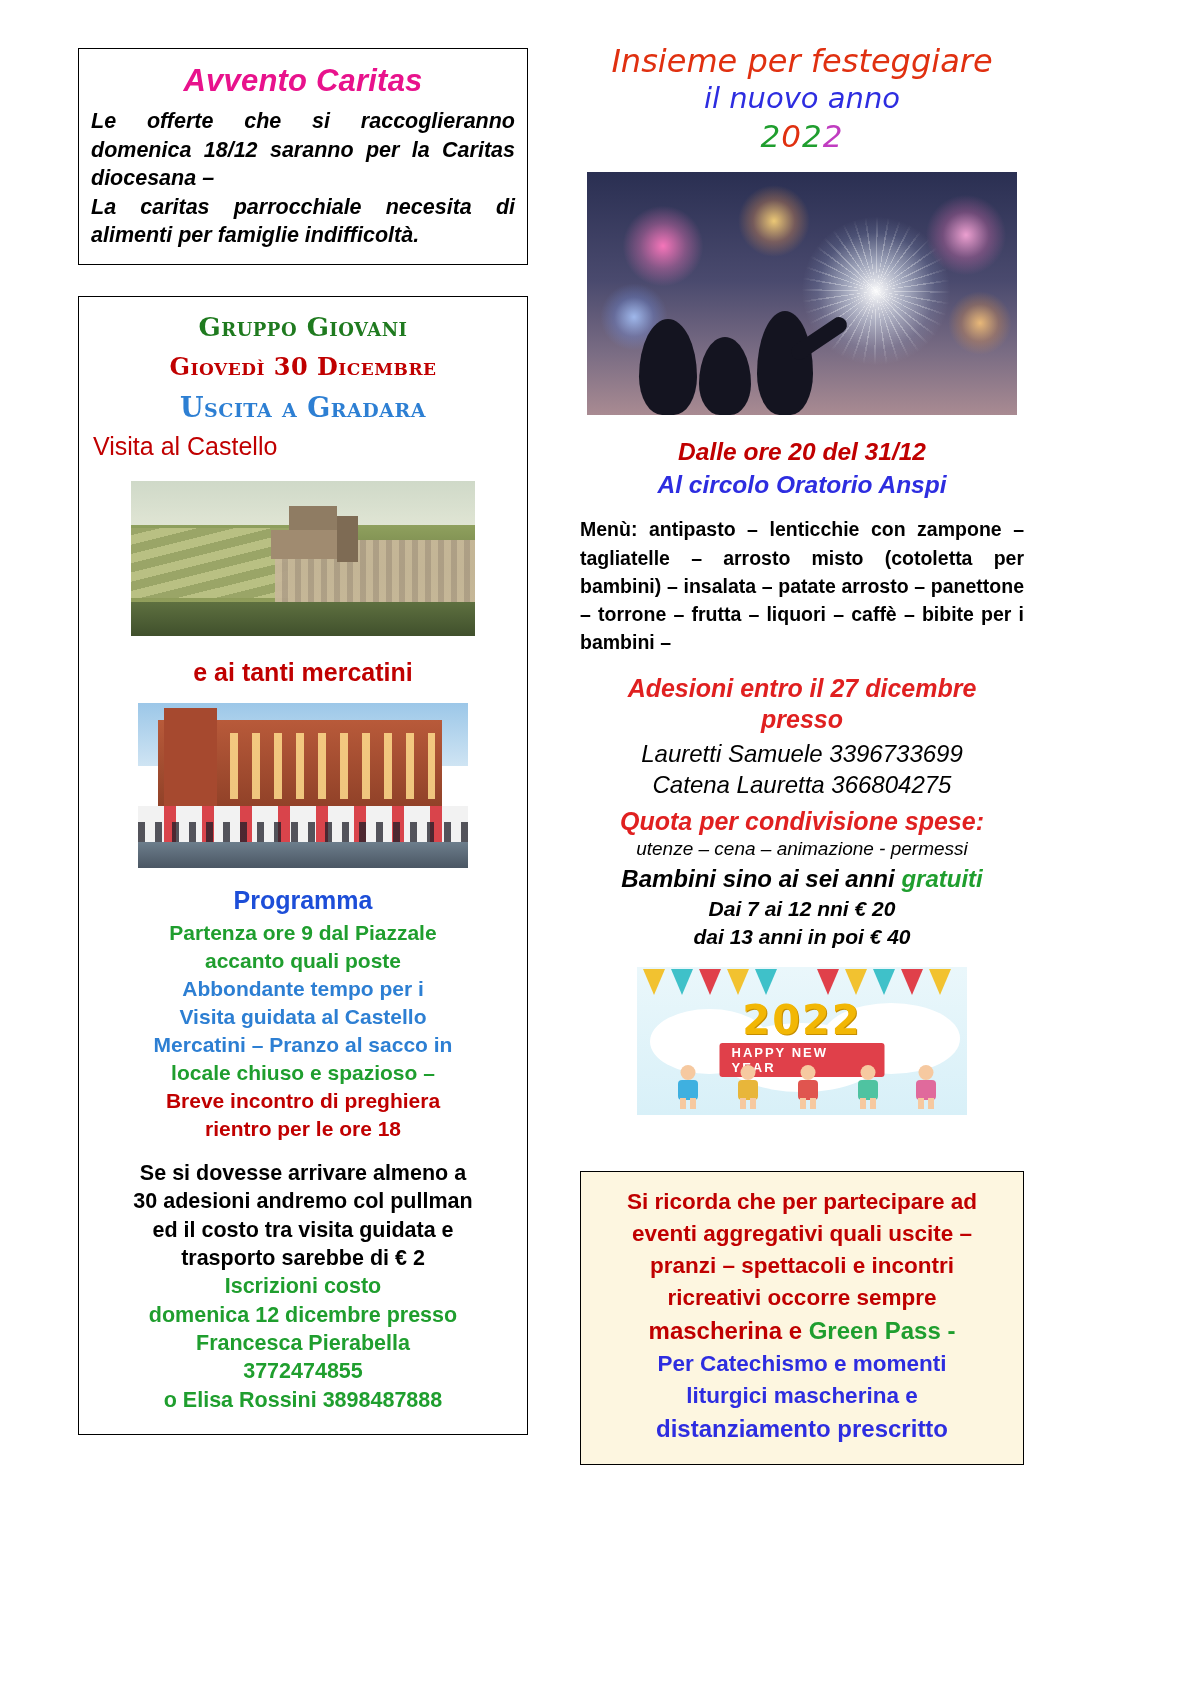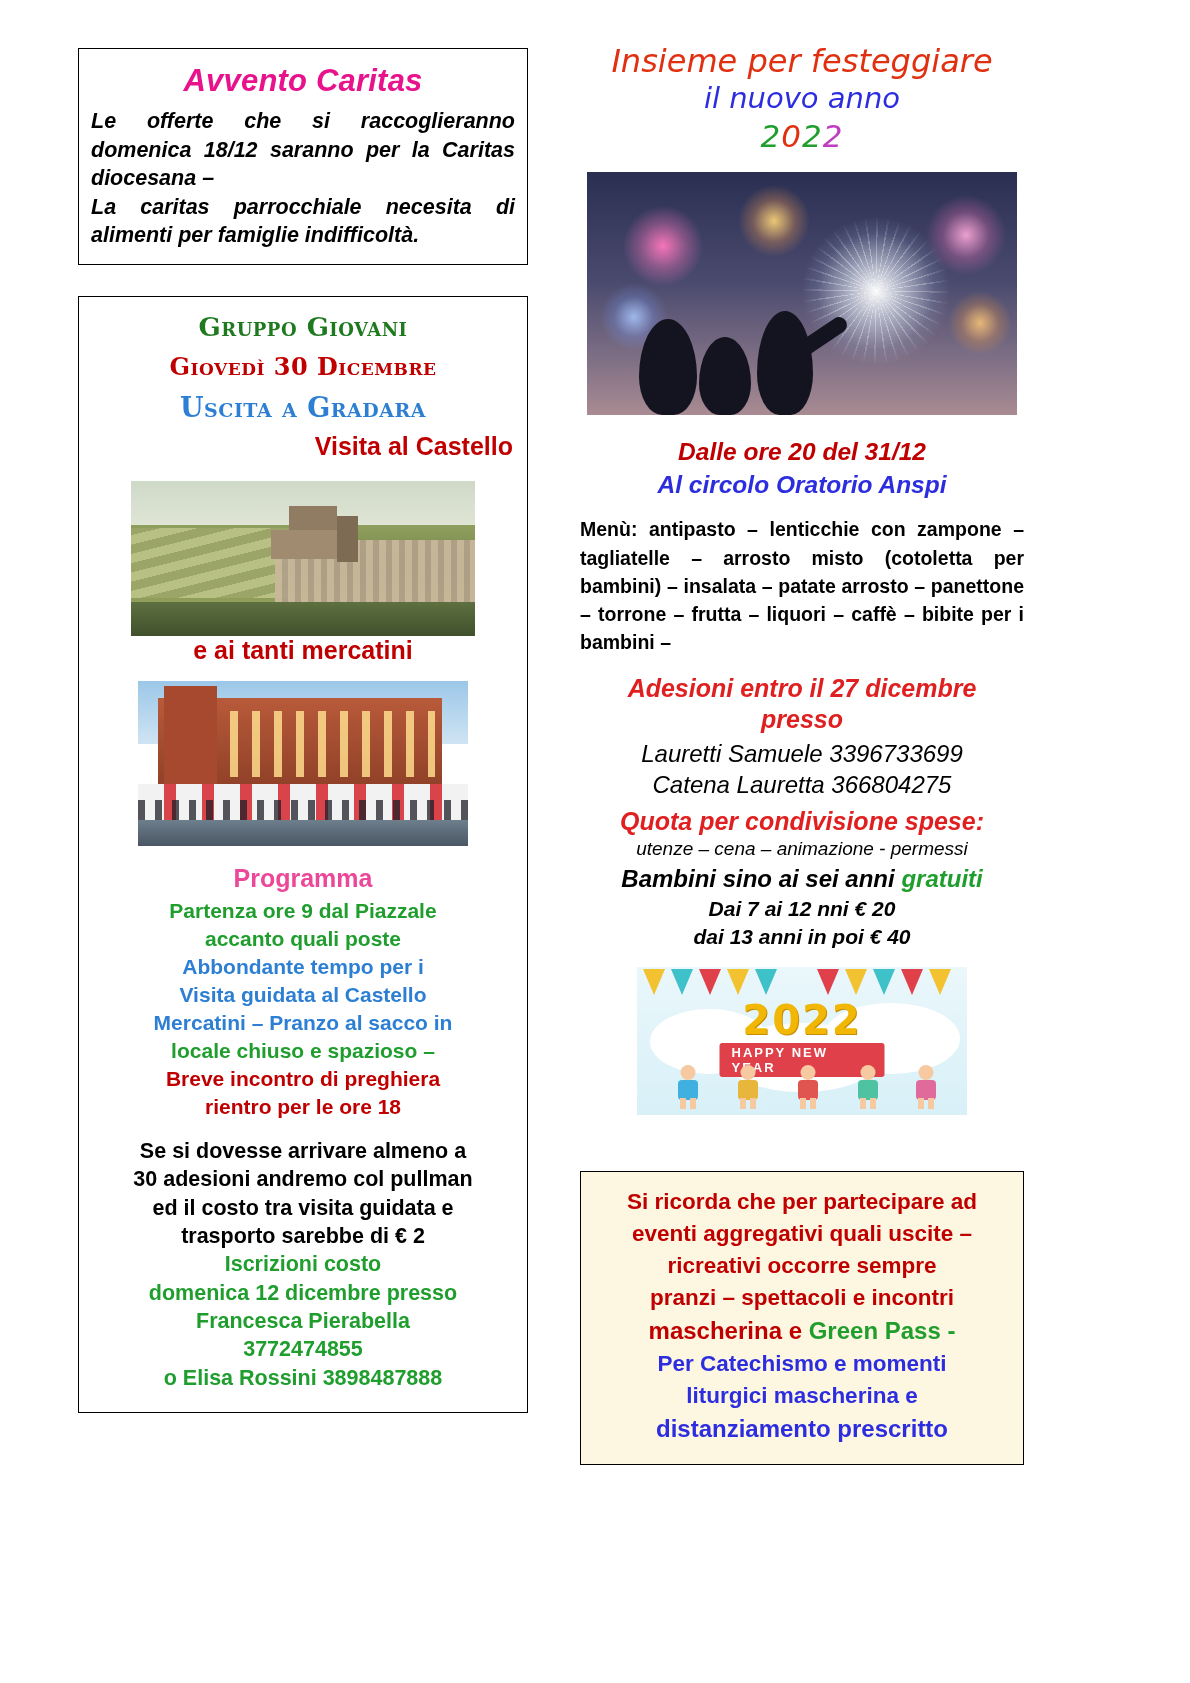--- a/index.html
+++ b/index.html
@@ -79,24 +79,24 @@
     text-align: center;
     color: #2d7fd3;
     font-size: 27px;
     font-weight: bold;
     font-family: "DejaVu Serif", serif;
     font-variant: small-caps;
     letter-spacing: 0.5px;
     margin-top: 11px;
   }
   .gg-visita {
-    text-align: right;
+    text-align: left;
     color: #c00000;
     font-size: 25px;
-    font-weight: bold;
+    font-weight: normal;
     margin-top: 9px;
   }
 
   .photo {
     margin: 20px auto 0 auto;
     position: relative;
     overflow: hidden;
   }
   .castle-photo {
     width: 344px;
@@ -135,20 +135,21 @@
   .castle-trees {
     position: absolute; left: 0; bottom: 0; width: 100%; height: 22%;
     background: linear-gradient(#5e7040, #40502c);
   }
 
   .mercatini {
     text-align: center;
     color: #c00000;
     font-size: 25px;
     font-weight: bold;
+    margin-top: 22px;
   }
 
   .market-photo {
     width: 330px;
     height: 165px;
     margin-top: 16px;
   }
   .mk-sky {
     position: absolute; left: 0; top: 0; width: 100%; height: 38%;
     background: linear-gradient(#9cc7e8, #cfe4f3);
@@ -173,21 +174,21 @@
     position: absolute; left: 0; bottom: 0; width: 100%; height: 16%;
     background: linear-gradient(#6d7e8c, #4a5663);
   }
   .mk-crowd {
     position: absolute; left: 0; bottom: 10%; width: 100%; height: 18%;
     background: repeating-linear-gradient(90deg, rgba(30,30,40,.75) 0 7px, transparent 7px 17px);
   }
 
   .programma-title {
     text-align: center;
-    color: #ec4899;
+    color: #1d4ed8;
     font-size: 25px;
     font-weight: bold;
     margin-top: 18px;
   }
   .prog-list {
     text-align: center;
     font-size: 21px;
     font-weight: bold;
     line-height: 1.33;
     margin-top: 4px;
@@ -641,21 +642,21 @@
         <div class="head"></div>
         <div class="body" style="background:#e06a9c;"></div>
         <div class="legs"></div>
       </div>
     </div>
   </div>
 
   <div class="greenpass-box">
     <div class="gp-line">Si ricorda che per partecipare  ad</div>
     <div class="gp-line">eventi aggregativi quali uscite –</div>
+    <div class="gp-line">pranzi – spettacoli e incontri</div>
     <div class="gp-line">ricreativi occorre sempre</div>
-    <div class="gp-line">pranzi – spettacoli e incontri</div>
     <div class="gp-line gp-big"><span class="gp-red">mascherina e </span><span class="gp-green">Green Pass -</span></div>
     <div class="gp-line gp-blue">Per Catechismo e momenti</div>
     <div class="gp-line gp-blue">liturgici mascherina e</div>
     <div class="gp-line gp-blue gp-big">distanziamento prescritto</div>
   </div>
 
 </div>
 
 </body></html>

